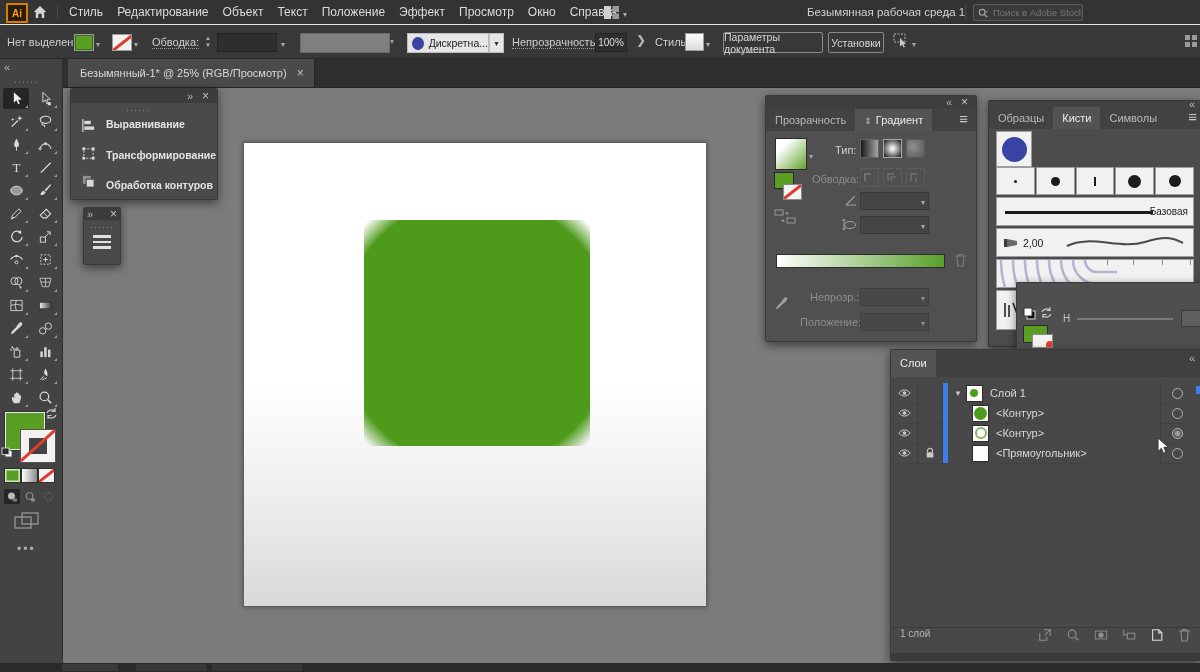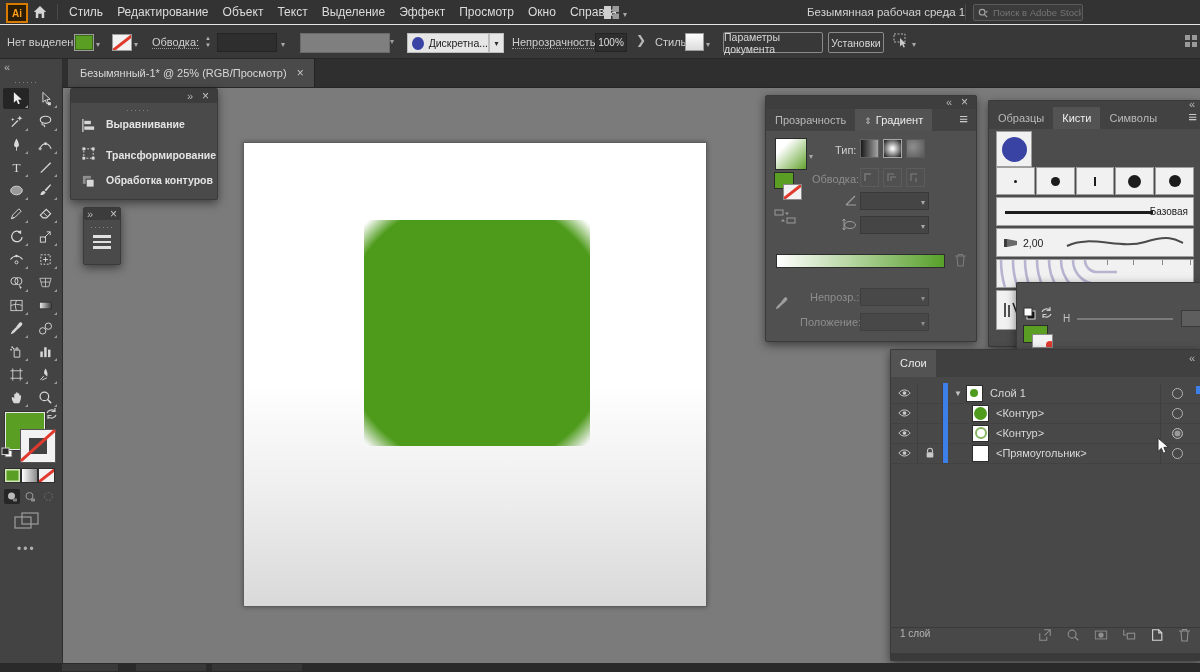--- a/index.html
+++ b/index.html
@@ -54,21 +54,21 @@
     <svg width="16" height="16" viewBox="0 0 16 16">
         <path d="M8 2 14.2 8h-2v6H9.7V9.8H6.3V14H3.8V8h-2Z" fill="#d5d5d5"></path>
       </svg>
   </div>
   <div class="abs" style="left:57px;top:4px;width:1px;height:16px;background:#4a4a4a"></div>
   <div class="abs" style="left:68px;top:4px;display:flex;gap:12px;align-items:center;height:16px">
       <span class="menu-item nw">Стиль</span>
       <span class="menu-item nw">Редактирование</span>
       <span class="menu-item nw">Объект</span>
       <span class="menu-item nw">Текст</span>
-      <span class="menu-item nw">Выделение</span>
+      <span class="menu-item nw">Положение</span>
       <span class="menu-item nw">Эффект</span>
       <span class="menu-item nw">Просмотр</span>
       <span class="menu-item nw">Окно</span>
       <span class="menu-item nw">Справка</span>
     </div>
   <div class="abs" style="left:604px;top:6px">
     <svg width="15" height="13" viewBox="0 0 15 13">
         <rect x="0" y="0" width="7" height="13" fill="#cfcfcf"></rect>
         <rect x="8.5" y="0" width="6.5" height="6" fill="#9a9a9a"></rect>
         <rect x="8.5" y="7.5" width="6.5" height="5.5" fill="#9a9a9a"></rect>
@@ -390,21 +390,21 @@
   <div class="abs" style="left:10px;top:57px;display:flex;align-items:center;gap:10px">
     <span><svg width="15" height="15" viewBox="0 0 16 16">
           <rect x="3" y="3" width="10" height="10" fill="none" stroke="#d8d8d8" stroke-dasharray="2 1.6"></rect>
           <rect x="1.5" y="1.5" width="3" height="3" fill="#d8d8d8"></rect>
           <rect x="11.5" y="1.5" width="3" height="3" fill="#d8d8d8"></rect>
           <rect x="1.5" y="11.5" width="3" height="3" fill="#d8d8d8"></rect>
           <rect x="11.5" y="11.5" width="3" height="3" fill="#d8d8d8"></rect>
         </svg></span>
     <span class="nw" style="color:#e4e4e4;font-weight:bold;font-size:10.5px">Трансформирование</span>
   </div>
-  <div class="abs" style="left:10px;top:85px;display:flex;align-items:flex-start;gap:10px">
+  <div class="abs" style="left:10px;top:85px;display:flex;align-items:flex-end;gap:10px">
     <span><svg width="15" height="15" viewBox="0 0 16 16">
           <rect x="2" y="2" width="8.5" height="8.5" fill="#8f8f8f"></rect>
           <rect x="5.5" y="5.5" width="8.5" height="8.5" fill="#d8d8d8" stroke="#3e3e3e"></rect>
         </svg></span>
     <span class="nw" style="color:#e4e4e4;font-weight:bold;font-size:10.5px">Обработка контуров</span>
   </div>
 </div>
 
 <div class="panel" style="left:83px;top:207px;width:36px;height:56px;background:#4a4a4a">
   <div class="phead" style="height:12px">

